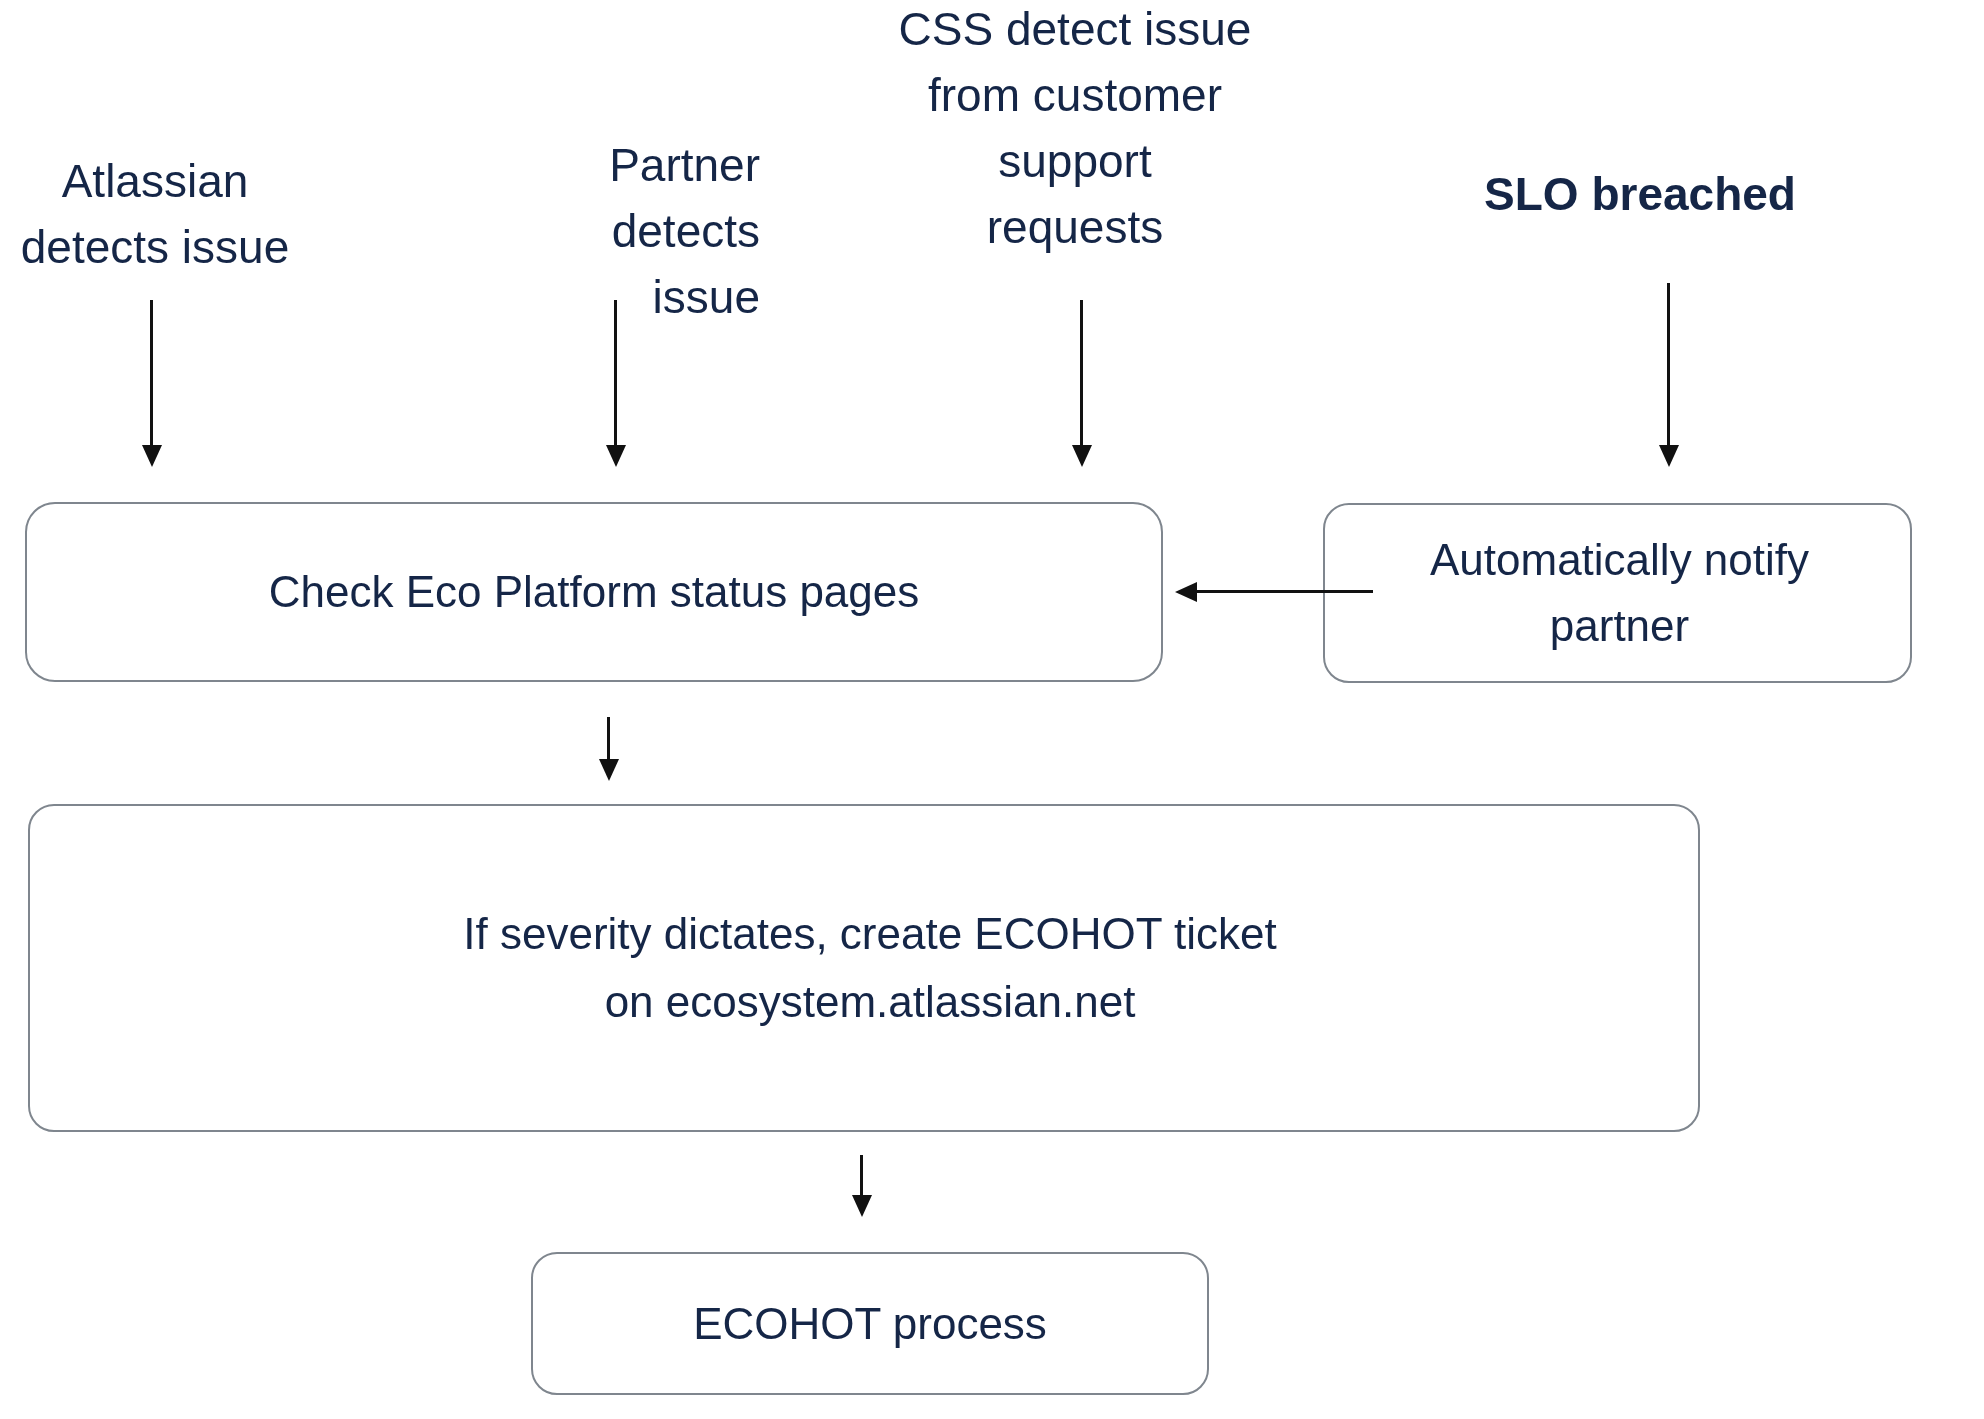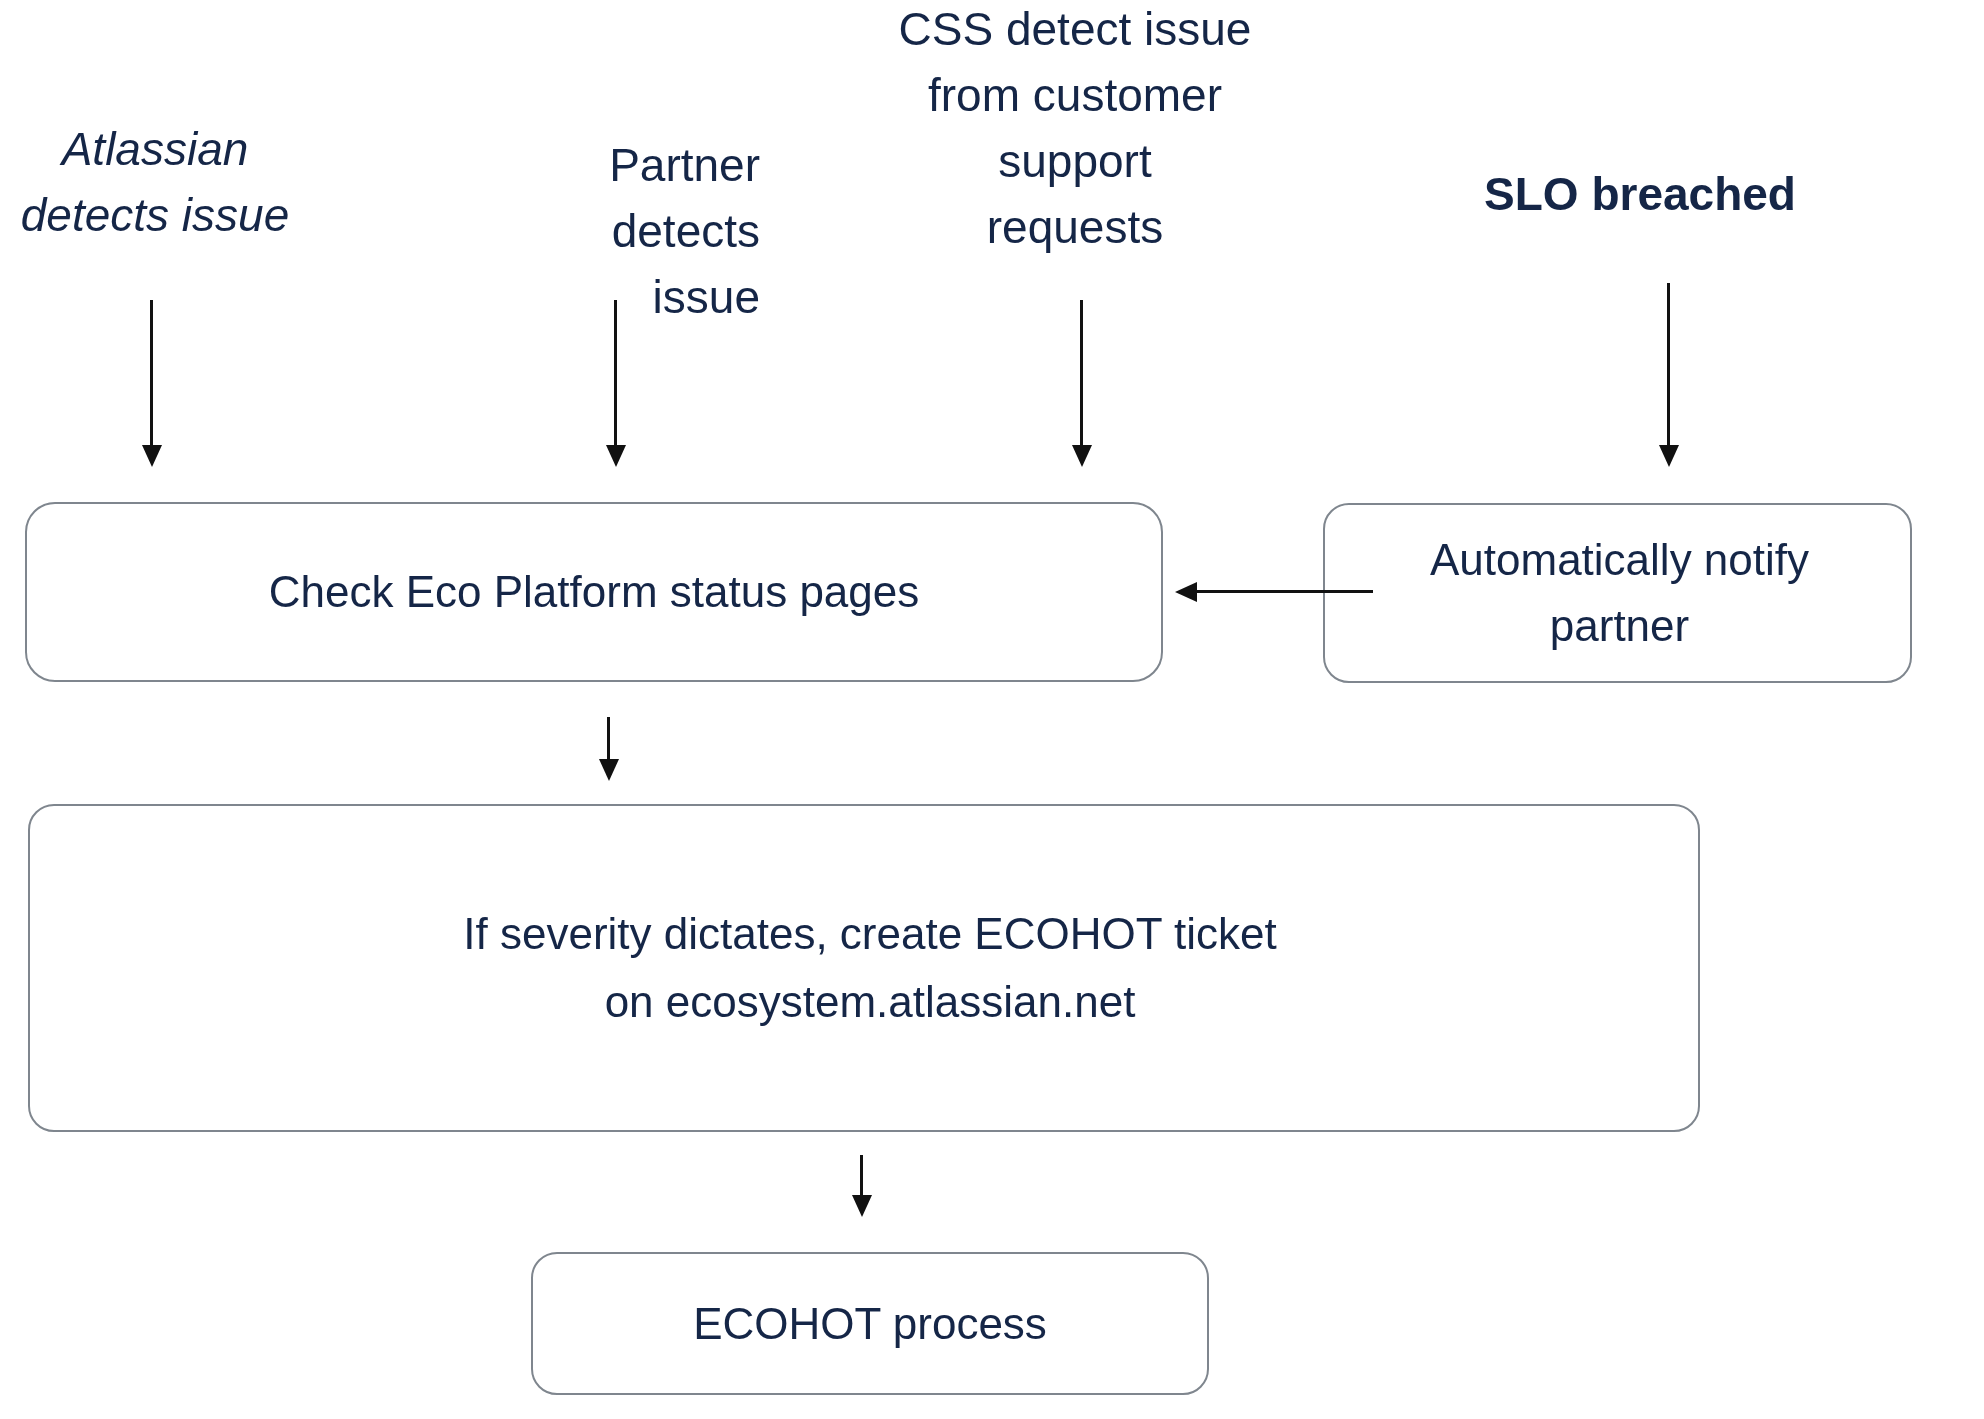--- a/index.html
+++ b/index.html
@@ -73,21 +73,21 @@
     border-top:10px solid transparent;
     border-bottom:10px solid transparent;
     border-right:22px solid #111111;
   }
 </style>
 </head>
 <body>
 
 <div class="canvas">
 
-  <div class="src-label" style="left:0px;   top:116px; width:310px;font-style:italic;">Atlassian
+  <div class="src-label" style="left:0px;   top:148px; width:310px;">Atlassian
 detects issue</div>
 
   <div class="src-label" style="left:460px; top:132px; width:300px;text-align:right;">Partner detects
 issue</div>
 
   <div class="src-label" style="left:875px; top:-4px; width:400px;">CSS detect issue
 from customer
 support
 requests</div>
 

